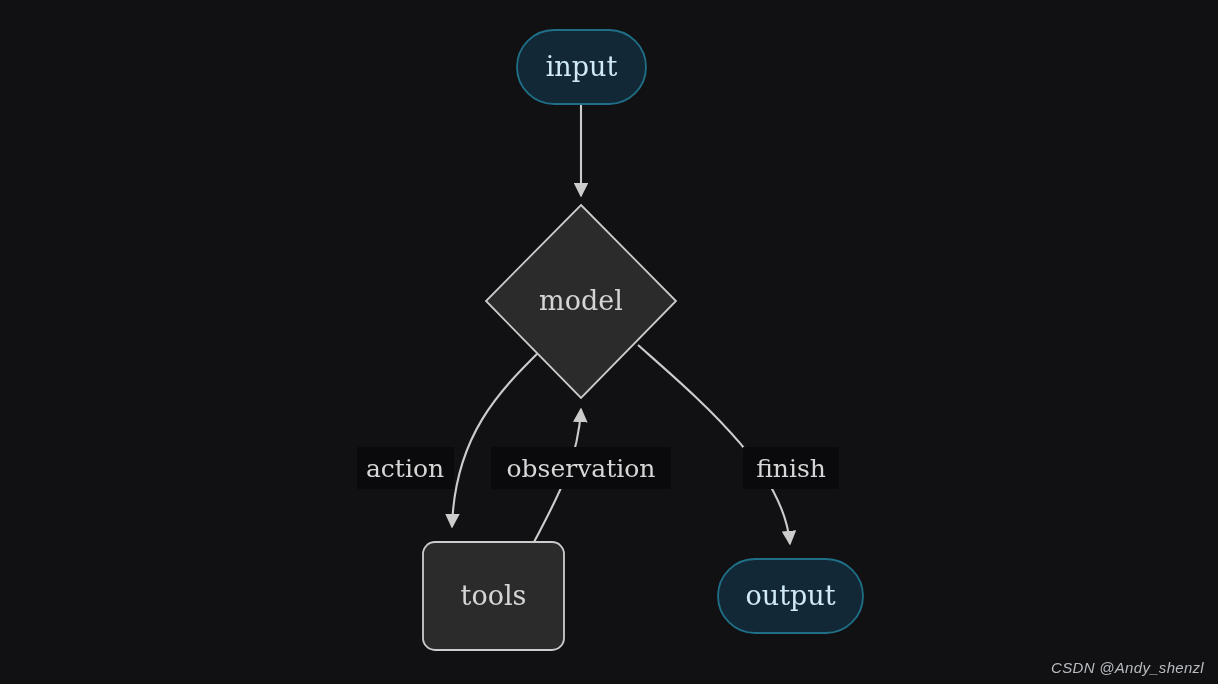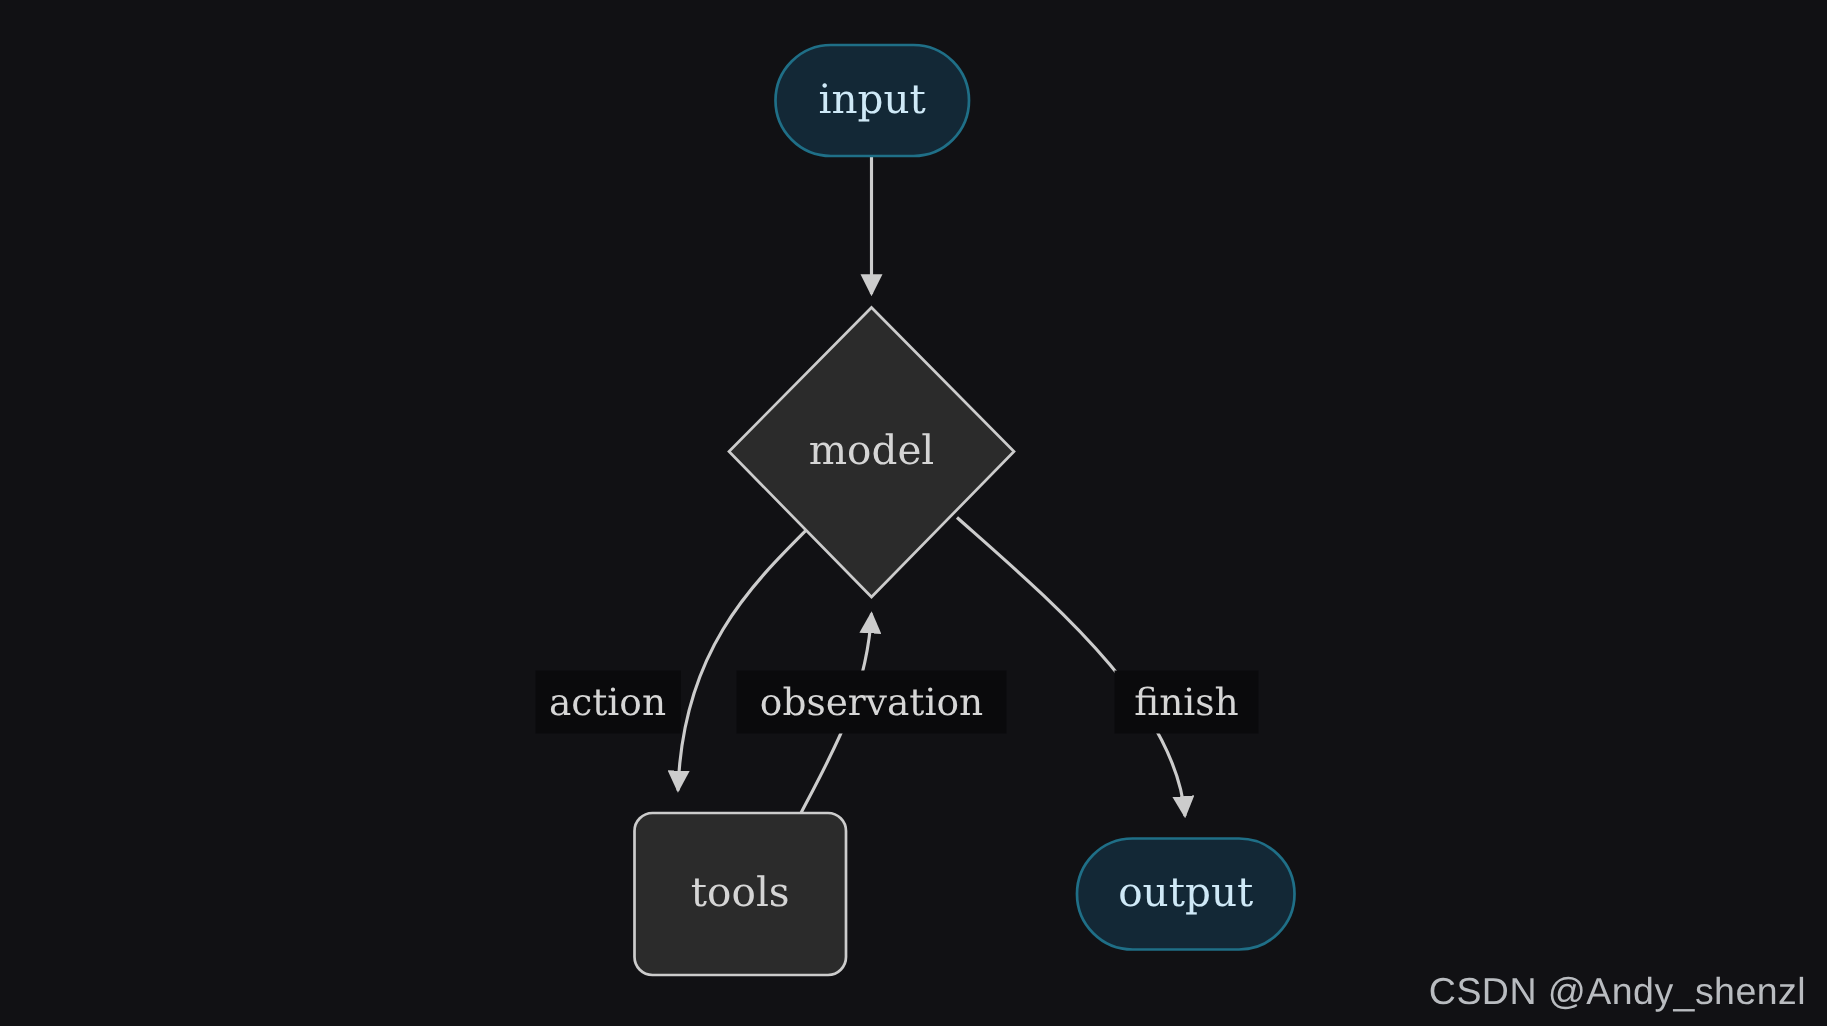--- a/index.html
+++ b/index.html
@@ -38,24 +38,25 @@
   .edge-path {
     fill: none;
     stroke: #cccccc;
     stroke-width: 2.1;
   }
   .watermark {
     position: absolute;
     right: 14px;
     bottom: 8px;
     font-family: "Liberation Sans", sans-serif;
-    font-size: 25px;
+    font-size: 15px;
     color: #b9bcc0;
     letter-spacing: 0.3px;
     white-space: nowrap;
+    font-style: italic;
   }
 </style>
 </head>
 <body>
 
 <svg id="canvas" viewBox="0 0 1218 684" xmlns="http://www.w3.org/2000/svg">
 
   <defs>
     <marker id="arrowhead" viewBox="0 0 10 10" refX="9" refY="5" markerWidth="7" markerHeight="7" orient="auto-start-reverse">
       <path d="M 0 0 L 10 5 L 0 10 z" fill="#cccccc"></path>

